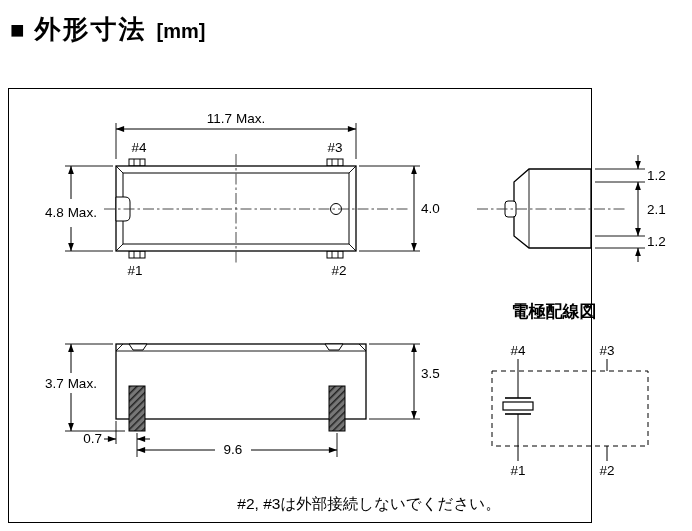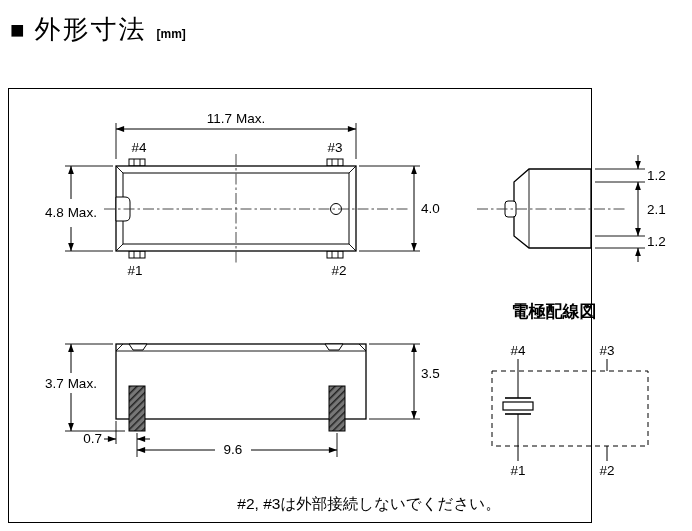--- a/index.html
+++ b/index.html
@@ -10,22 +10,22 @@
     font-family: "Liberation Sans", sans-serif;
     position: relative;
     overflow: hidden;
     color: #000;
   }
   .title-row {
     position: absolute; left: 10px; top: 12px;
     display: flex; align-items: baseline; gap: 10px;
   }
   .bullet { font-size: 24px; line-height: 1; }
-  .title-text { font-size: 26px; font-weight: normal; letter-spacing: 2px; text-align: right; }
-  .title-unit { font-size: 12px; font-weight: bold; }
+  .title-text { font-size: 26px; font-weight: bold; letter-spacing: 2px; text-align: right; }
+  .title-unit { font-size: 20px; font-weight: bold; }
   .drawing-box {
     position: absolute; left: 8px; top: 88px;
     width: 584px; height: 435px;
     border: 1.5px solid #000; background: #fff;
   }
   svg { display: block; }
   .outline { fill: #fff; stroke: #000; stroke-width: 1.3; }
   .thin   { fill: #fff; stroke: #000; stroke-width: 1; }
   .open   { fill: none; stroke: #000; stroke-width: 1; }
   .dim    { stroke: #000; stroke-width: 1; fill: none; }

